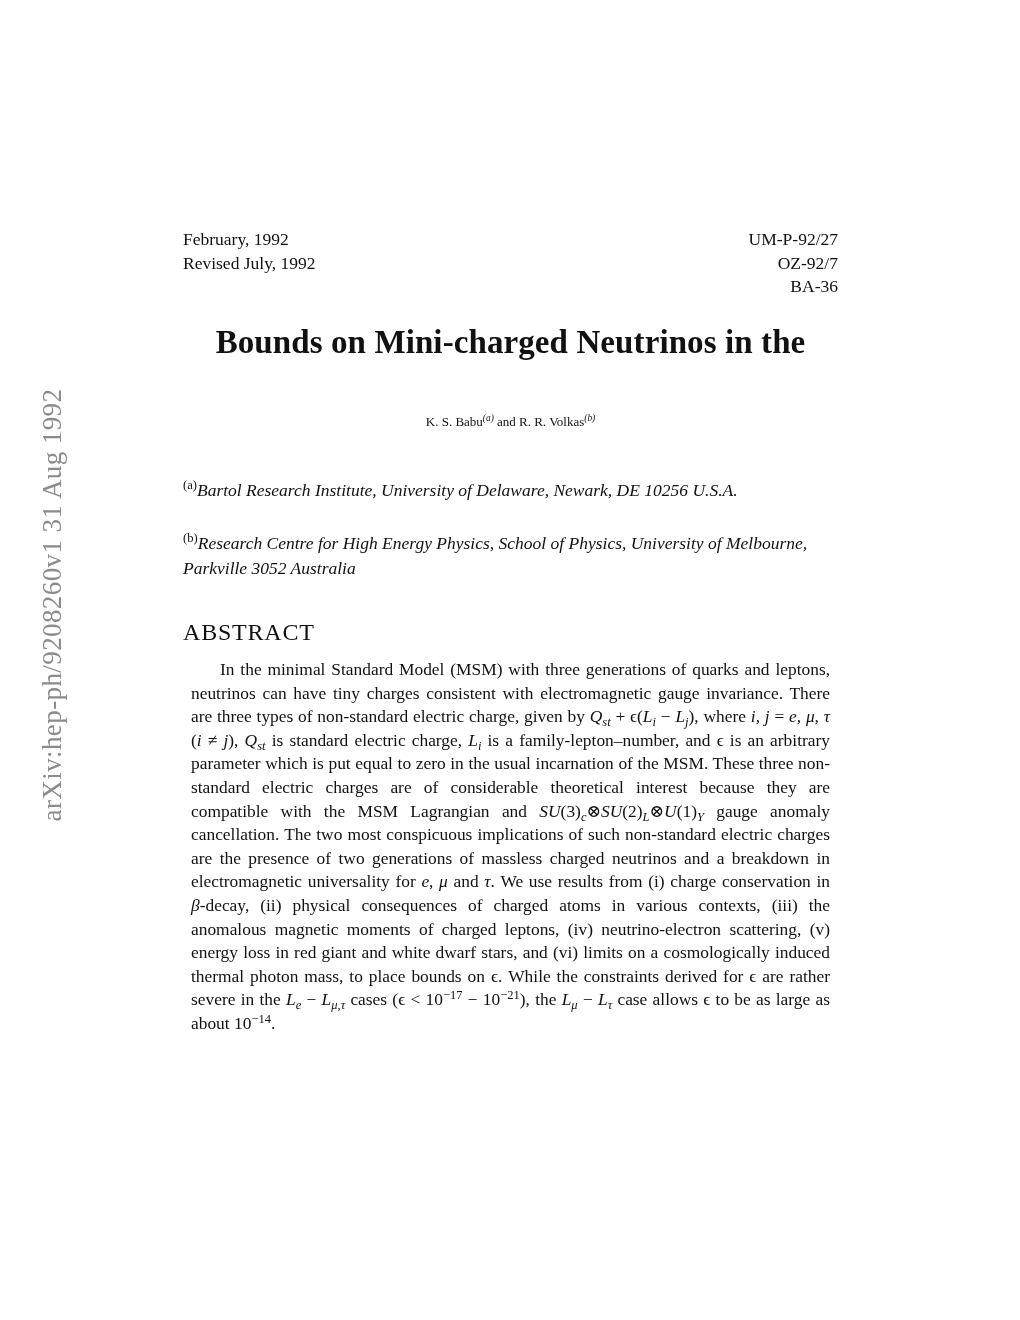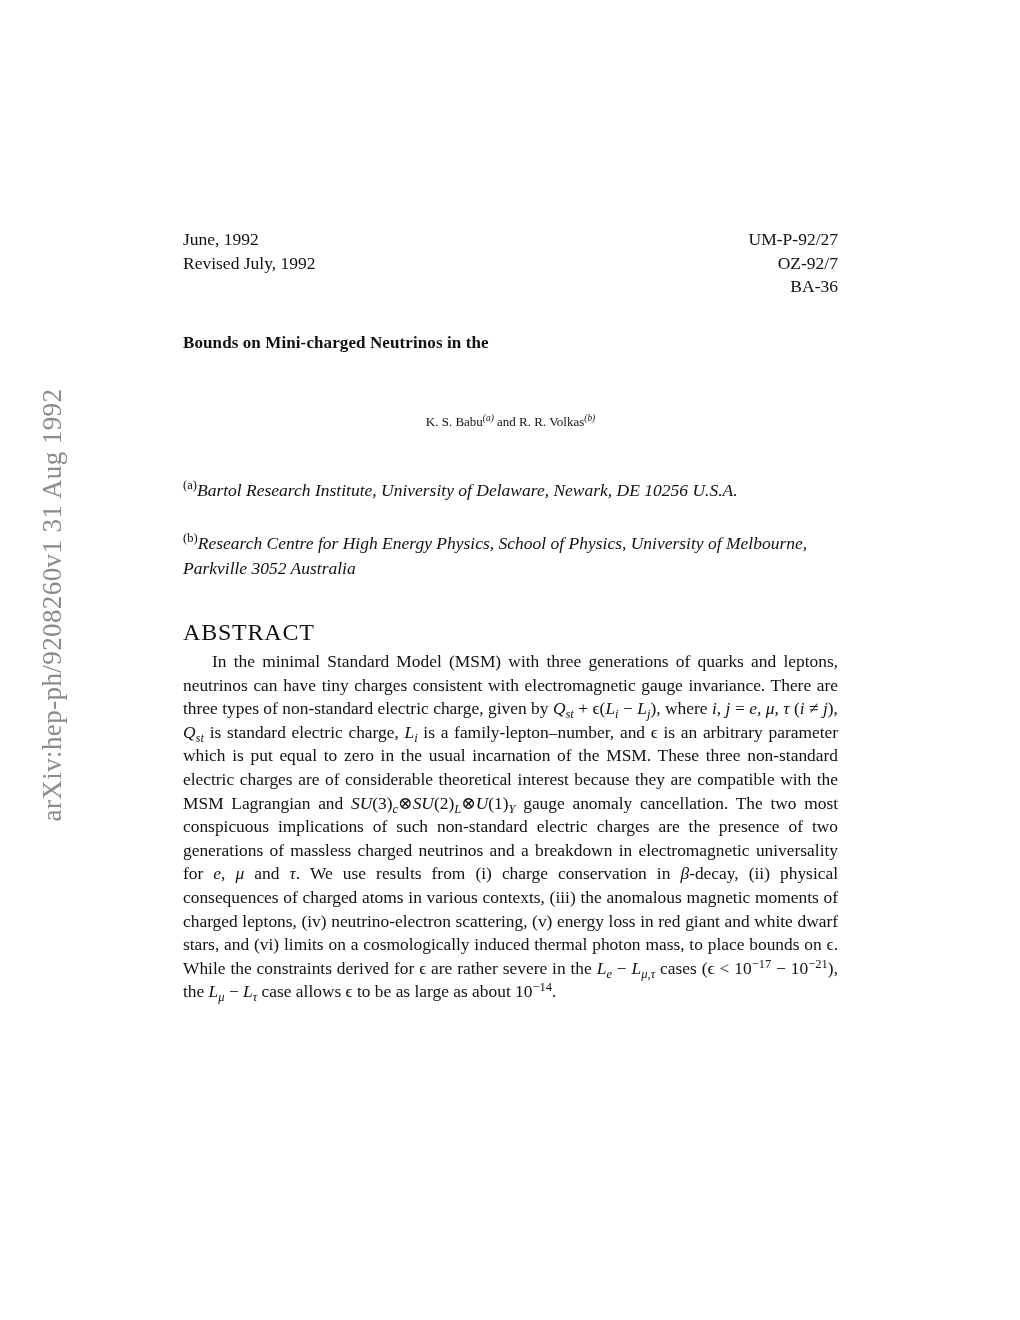--- a/index.html
+++ b/index.html
@@ -52,22 +52,22 @@
   }
   .report-left { text-align: left; }
   .report-right { text-align: right; }
 
   
   .title {
     position: absolute;
     left: 183px;
     top: 327px;
     width: 655px;
-    text-align: left;
-    font-size: 17px;
+    text-align: center;
+    font-size: 33px;
     font-weight: bold;
     line-height: 31px;
     letter-spacing: 0.1px;
   }
 
   
   .authors {
     position: absolute;
     left: 183px;
     top: 414px;
@@ -113,21 +113,21 @@
   .abstract-body {
     position: absolute;
     left: 183px;
     top: 650px;
     width: 655px;
     font-size: 17.4px;
     line-height: 23.6px;
     text-align: justify;
   }
   .abstract-body p {
-    margin: 0;
+    margin: 8px;
     text-indent: 29px;
   }
 
   
   .mi { font-style: italic; }
   .mn { font-style: normal; }
   .msub {
     font-size: 0.72em;
     vertical-align: -0.28em;
     line-height: 0;
@@ -142,21 +142,21 @@
 </style>
 </head>
 <body>
 
 <div class="page">
 
   <div class="arxiv-stamp" style="color: rgb(139, 139, 139);">arXiv:hep-ph/9208260v1  31 Aug 1992</div>
 
   <div class="report-header">
     <div class="report-row">
-      <span class="report-left">June, 1992</span>
+      <span class="report-left">February, 1992</span>
       <span class="report-right">UM-P-92/27</span>
     </div>
     <div class="report-row">
       <span class="report-left">Revised July, 1992</span>
       <span class="report-right">OZ-92/7</span>
     </div>
     <div class="report-row">
       <span class="report-left"></span>
       <span class="report-right">BA-36</span>
     </div>

